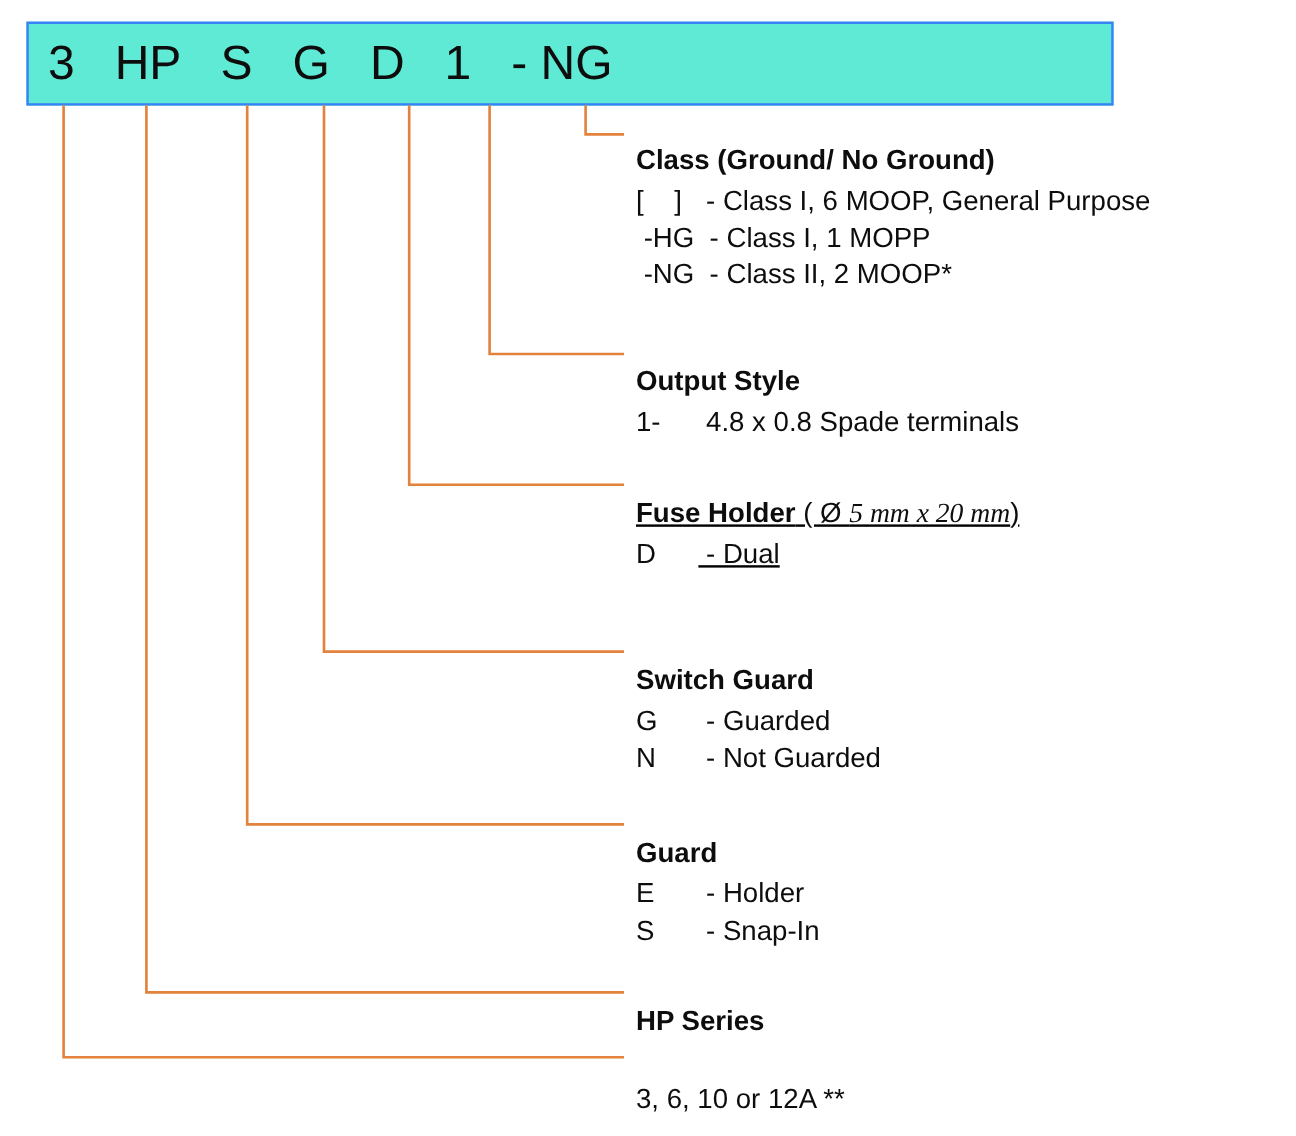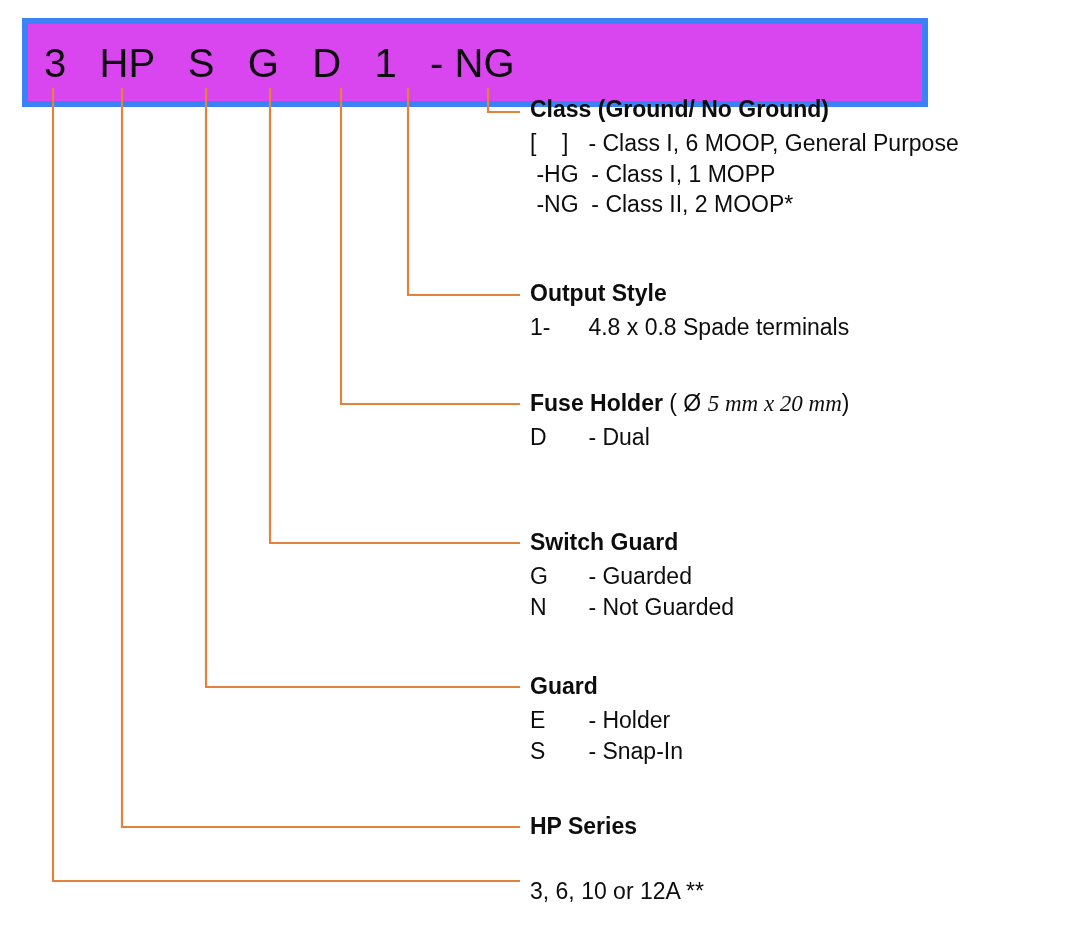--- a/index.html
+++ b/index.html
@@ -14,23 +14,23 @@
     font-family: "Liberation Sans", sans-serif;
     overflow: hidden;
   }
 
   
   #code-box {
     position: absolute;
     left: 22px;
     top: 18px;
     width: 906px;
-    height: 89px;
-    background: #d946ef;
-    border: 6px solid #3b82f6;
+    height: 70px;
+    background: #5eead4;
+    border: 2px solid #3b82f6;
     box-sizing: border-box;
   }
   #code-box .code-text {
     position: absolute;
     left: 16px;
     top: 50%;
     transform: translateY(-50%);
     font-size: 40px;
     font-weight: 400;
     color: #0d0d0d;
@@ -47,20 +47,21 @@
     width: 1080px;
     height: 947px;
     pointer-events: none;
   }
 
   
   .section {
     position: absolute;
     left: 530px;
     width: 545px;
+    margin-top: 24px;
   }
   .section .heading {
     font-size: 23px;
     font-weight: bold;
     color: #0d0d0d;
     line-height: 1.0;
     white-space: nowrap;
   }
   .section .heading .suffix {
     font-weight: normal;
@@ -128,21 +129,21 @@
 
 <div class="section" style="top:282px;">
   <div class="heading">
     <span>Output Style</span>
   </div>
   <div class="options">
     <div class="opt-row"><span class="opt-code">1- </span><span> 4.8 x 0.8 Spade terminals</span></div>
   </div>
 </div>
 
-<div class="section" style="top:392px;">
+<div class="section" style="top:392px;text-decoration:underline;">
   <div class="heading">
     <span>Fuse Holder</span><span class="suffix"> ( Ø </span><span class="dim">5 mm x 20 mm</span><span class="suffix">)</span>
   </div>
   <div class="options">
     <div class="opt-row"><span class="opt-code">D</span><span> - Dual</span></div>
   </div>
 </div>
 
 <div class="section" style="top:531px;">
   <div class="heading">

